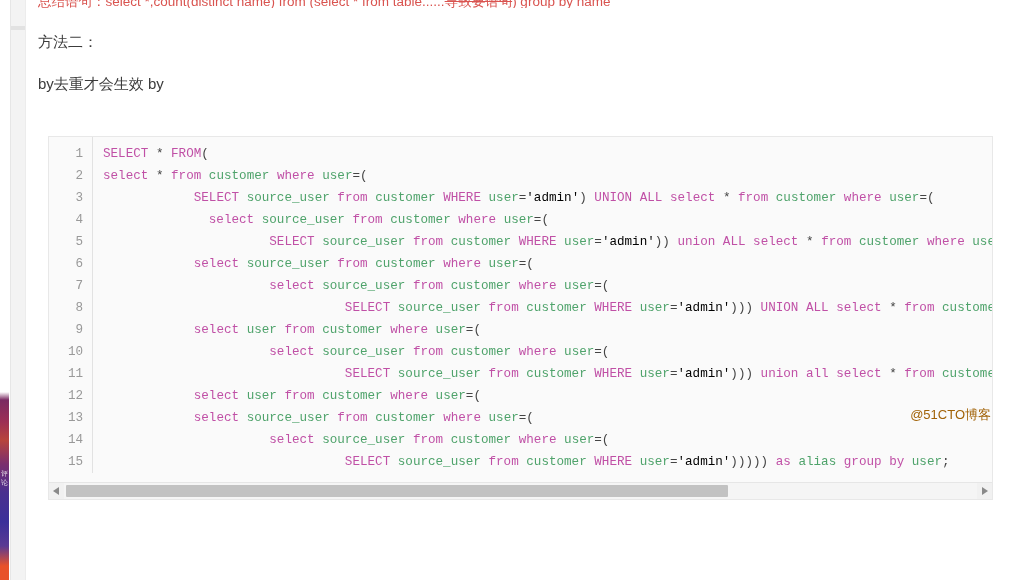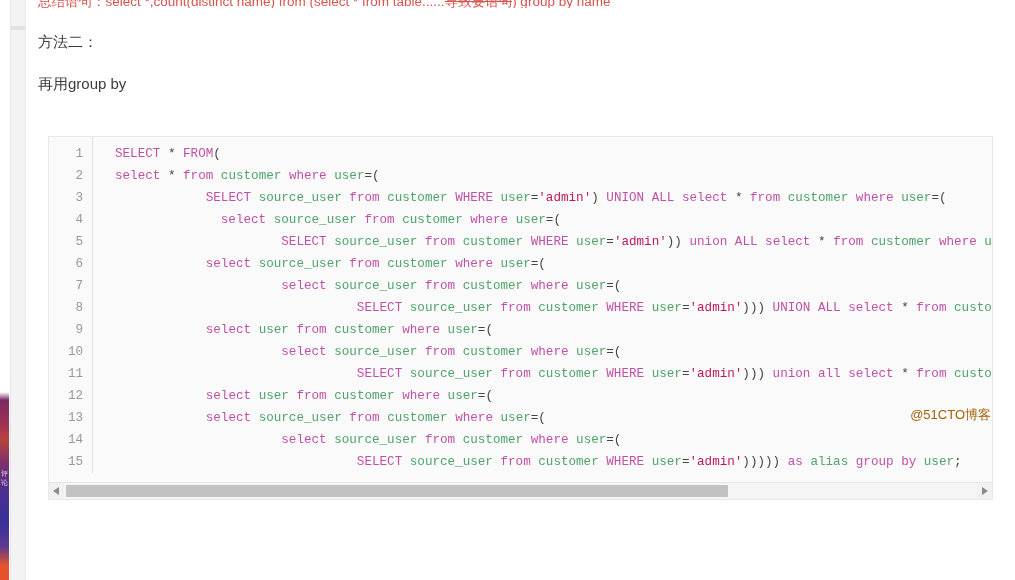--- a/index.html
+++ b/index.html
@@ -180,30 +180,30 @@
     width: 34px;
     min-width: 34px;
     text-align: right;
     padding-right: 9px;
     color: #999999;
     border-right: 1px solid #e2e2e2;
     background: #fafafa;
     user-select: none;
   }
   td.code {
-    padding-left: 22px;
+    padding-left: 10px;
     color: #444444;
   }
   tr.code-row:first-child td.ln,
   tr.code-row:first-child td.code { padding-top: 6px; }
 
   
   .kw  { color: #c050a6; }
   .id  { color: #4fa36b; }
-  .str { color: #be185d; }
+  .str { color: #000000; }
   .pl  { color: #444444; }
 
   
   .hscroll {
     position: absolute;
     left: 0;
     bottom: 0;
     width: 100%;
     height: 17px;
     background: #f1f1f1;
@@ -261,21 +261,21 @@
   <div class="rail-divider"></div>
   <div class="gutter-shade"></div>
   <div class="gutter-tick"></div>
   <div class="content-edge"></div>
 
   <div class="article">
 
     <div class="clipped-line">总结语句：select *,count(distinct name) from (select * from table......<span class="strike">导致要语句</span>) group by name</div>
 
     <div class="para para-method">方法二：</div>
-    <div class="para para-groupby">再用group by</div>
+    <div class="para para-groupby">by去重才会生效 by</div>
 
     <div class="code-block">
       <div class="code-scroll">
         <table class="code-table">
           <tbody id="code-body">
               <tr class="code-row">
                 <td class="ln">1</td>
                 <td class="code"><span class="kw">SELECT</span><span class="pl"> </span><span class="pl">*</span><span class="pl"> </span><span class="kw">FROM</span><span class="pl">(</span></td>
               </tr>
               <tr class="code-row">

